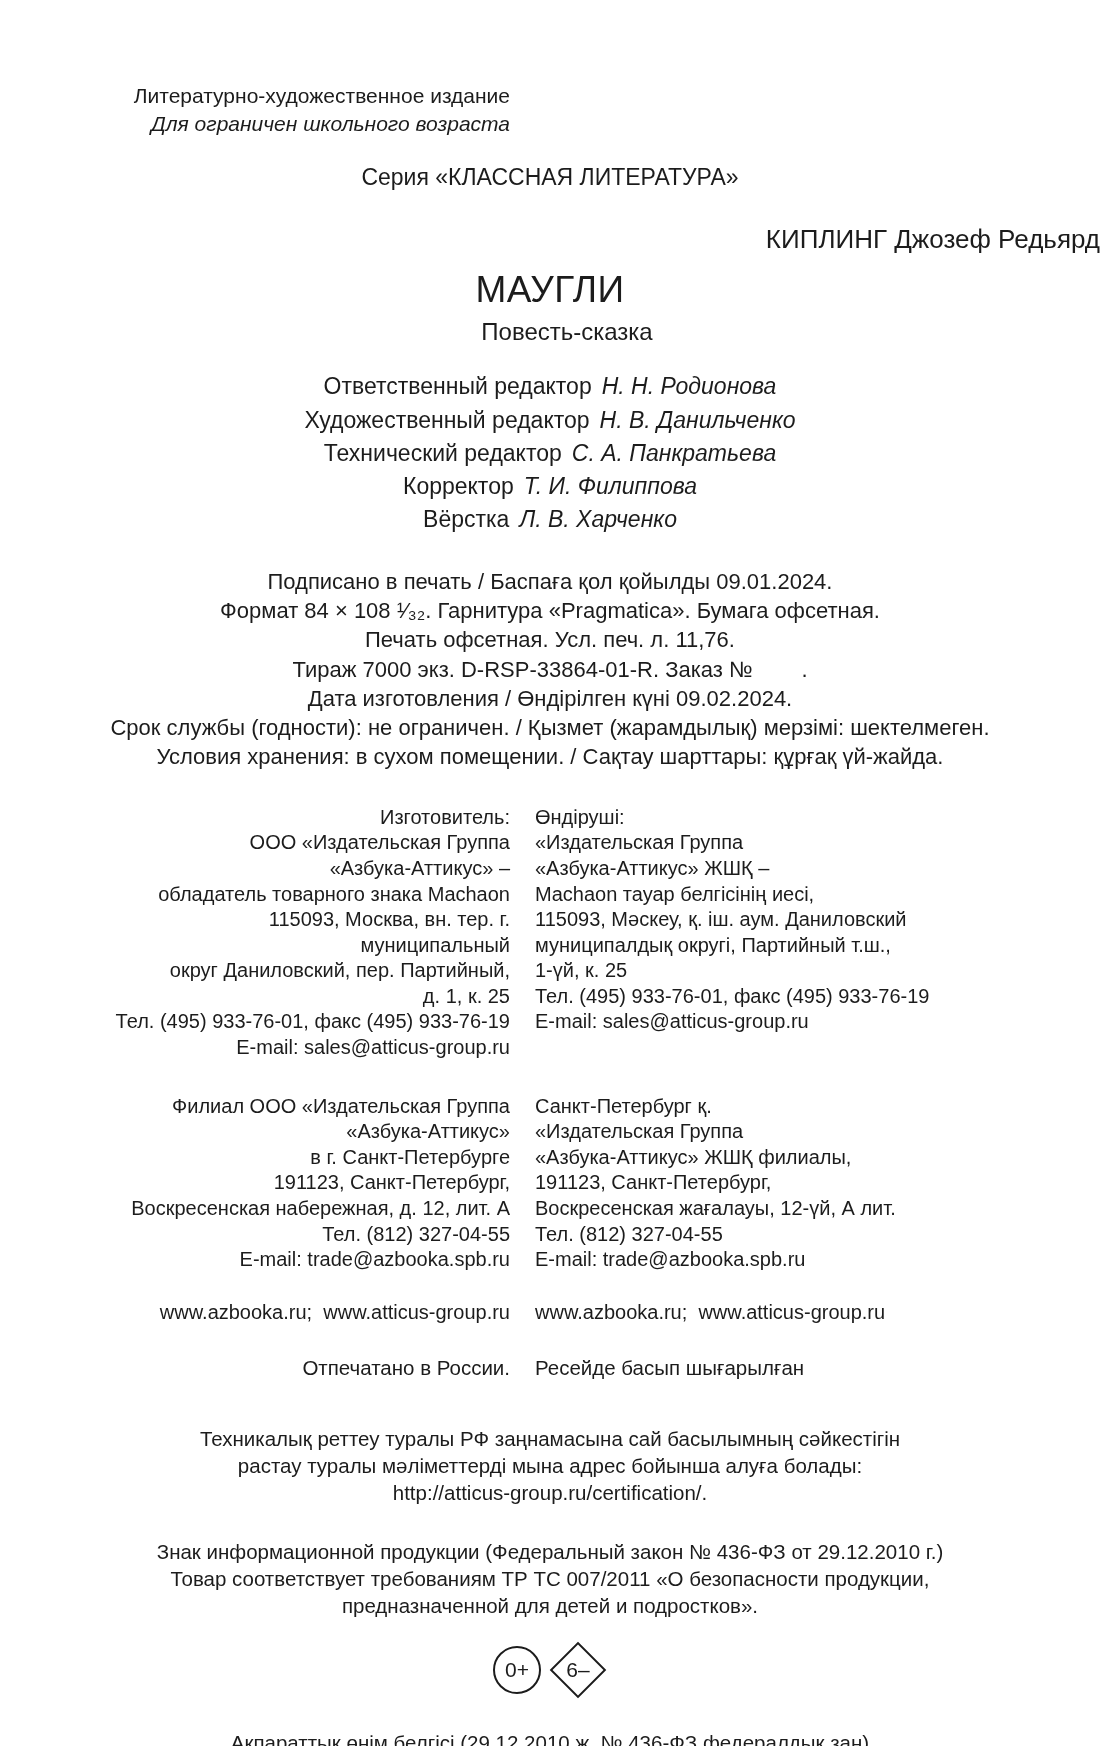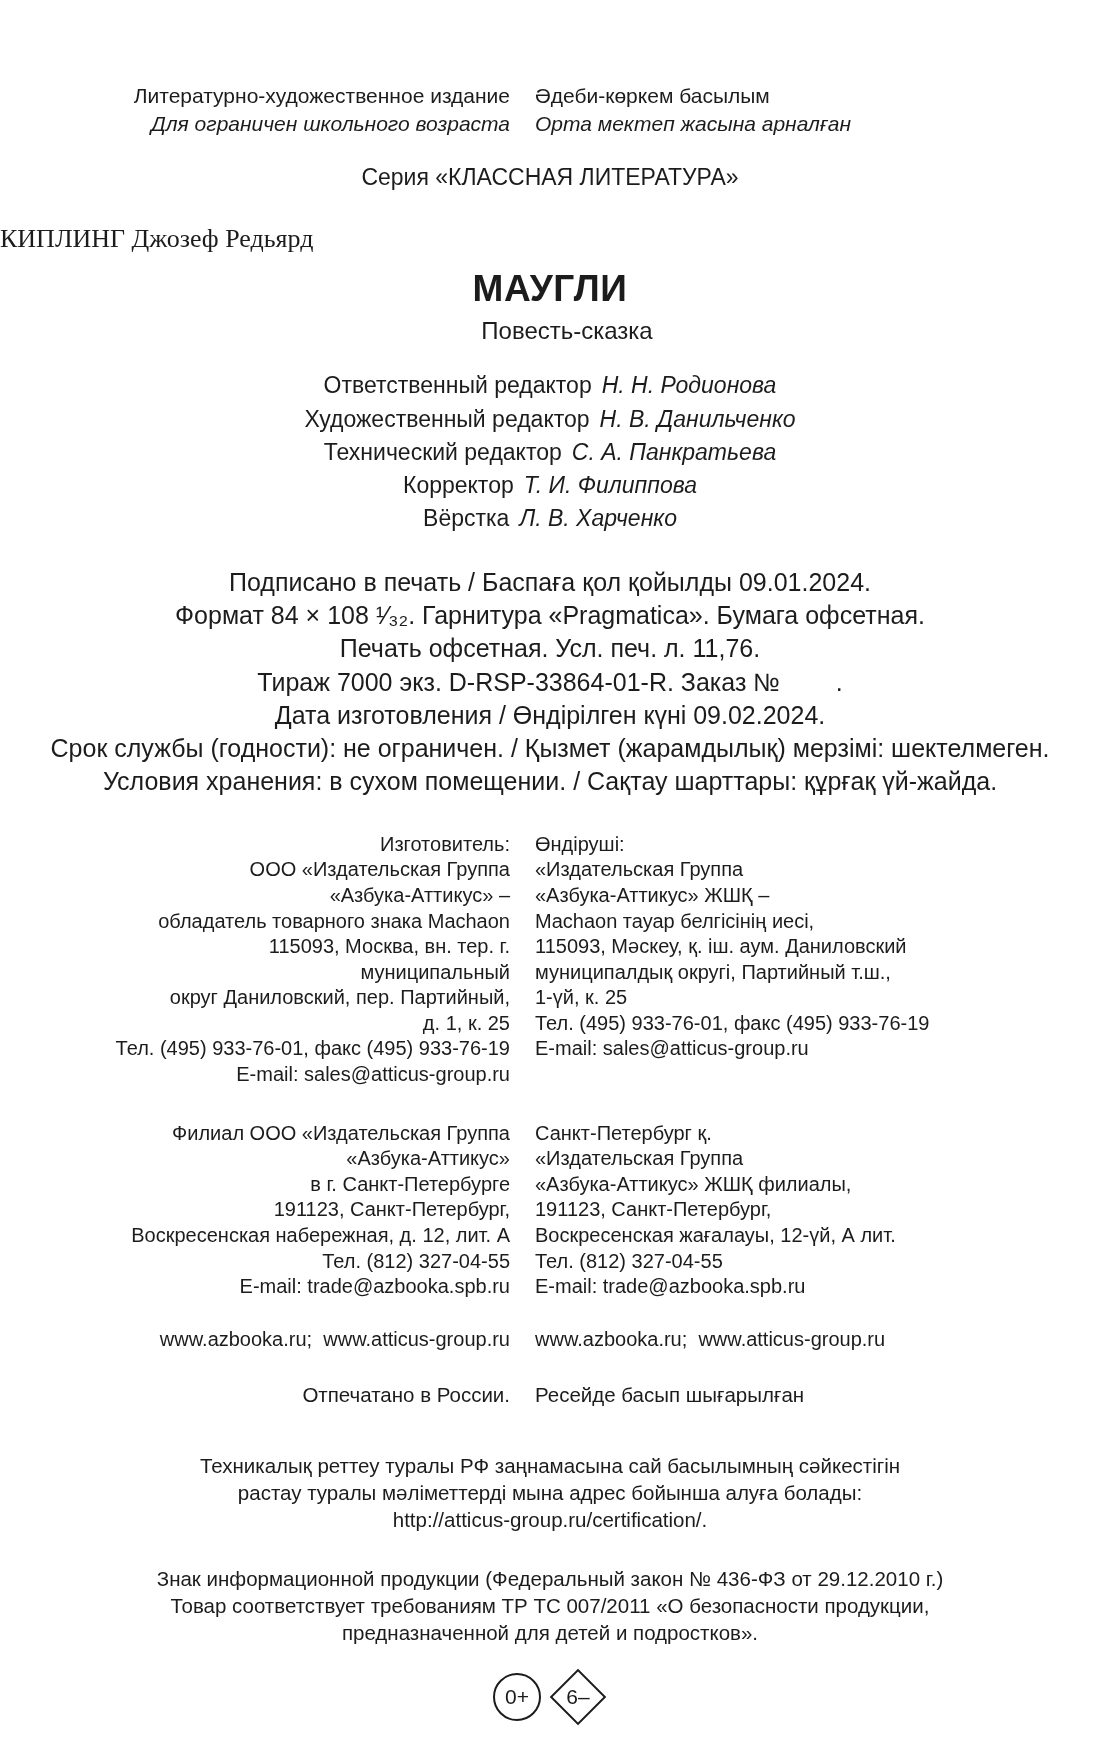--- a/index.html
+++ b/index.html
@@ -39,50 +39,49 @@
     font-size: 21px;
     line-height: 1.32;
   }
 
   .series {
     text-align: center;
     font-size: 23px;
     margin-top: 27px;
   }
   .author {
-    text-align: left;
+    text-align: right;
     font-size: 26px;
     margin-top: 33px;
-    font-family: Liberation Serif, serif;
   }
   .title {
     text-align: center;
     font-size: 37px;
-    font-weight: bold;
+    font-weight: normal;
     margin: 14px 0 0 0;
     letter-spacing: 0.5px;
   }
   .subtitle {
     text-align: center;
     font-size: 24px;
     margin-top: 7px;
     padding-left: 34px;
   }
 
   .staff {
     text-align: center;
     font-size: 23px;
     line-height: 1.44;
     margin-top: 24px;
   }
   .staff .name { margin-left: 10px; }
 
   .print-info {
     text-align: center;
-    font-size: 25px;
+    font-size: 22px;
     line-height: 1.33;
     margin-top: 31px;
   }
 
   .address-block {
     margin-top: 33px;
     font-size: 20px;
     line-height: 1.28;
   }
   .address-block .col-left, .address-block .col-right { white-space: pre-line; }
@@ -155,24 +154,20 @@
 </style>
 </head>
 <body>
 
 <div class="page">
 
   <div class="two-col edition-header">
     <div class="col-left">
       <div>Литературно-художественное издание</div>
       <div class="italic">Для ограничен школьного возраста</div>
-    </div>
-    <div class="col-right">
-      <div>Әдеби-көркем басылым</div>
-      <div class="italic">Орта мектеп жасына арналған</div>
     </div>
   </div>
 
   <div class="series">Серия «КЛАССНАЯ ЛИТЕРАТУРА»</div>
   <div class="author">КИПЛИНГ Джозеф Редьярд</div>
   <h1 class="title">МАУГЛИ</h1>
   <div class="subtitle">Повесть-сказка</div>
 
   <div class="staff">
     <div>

